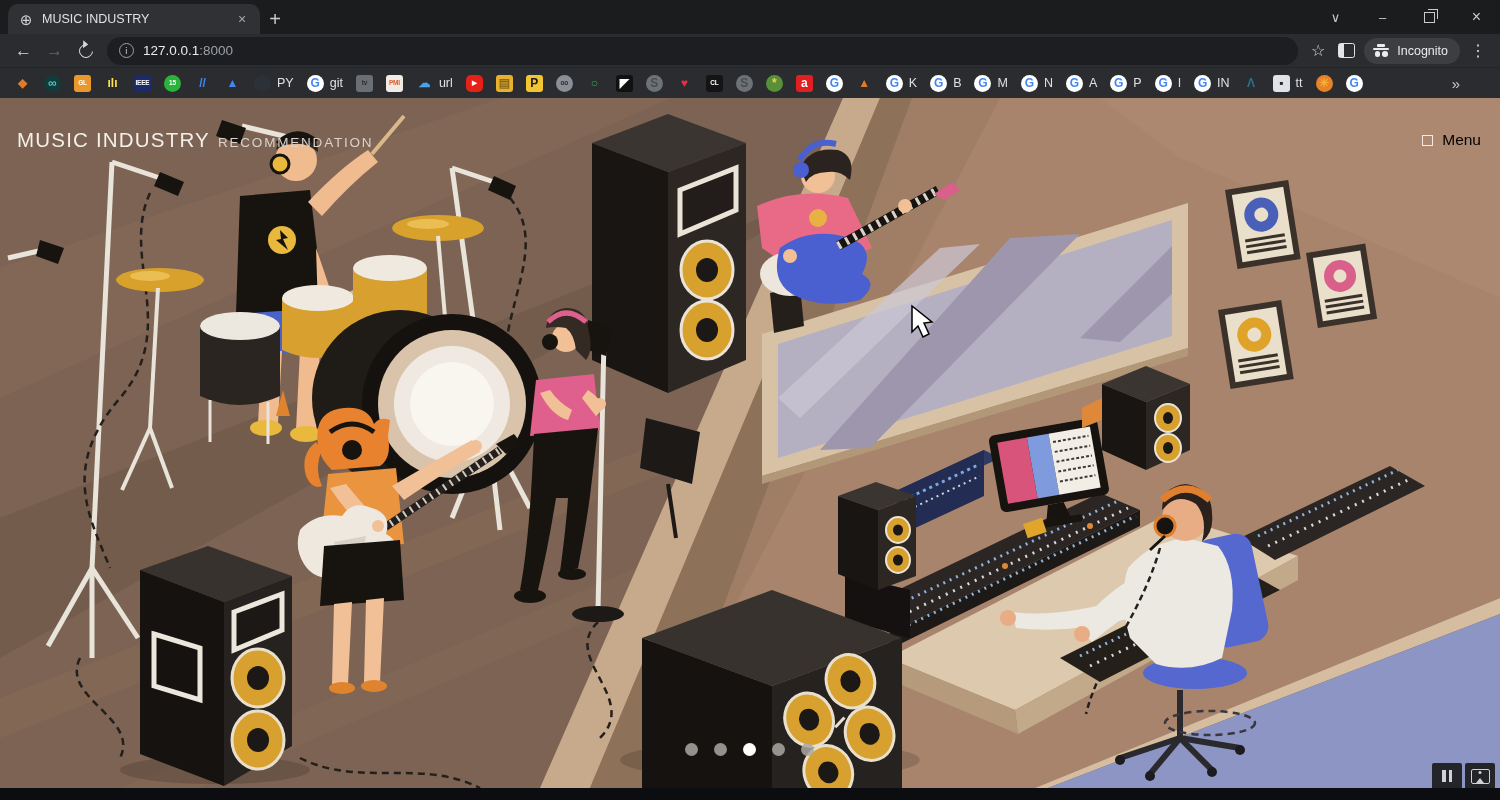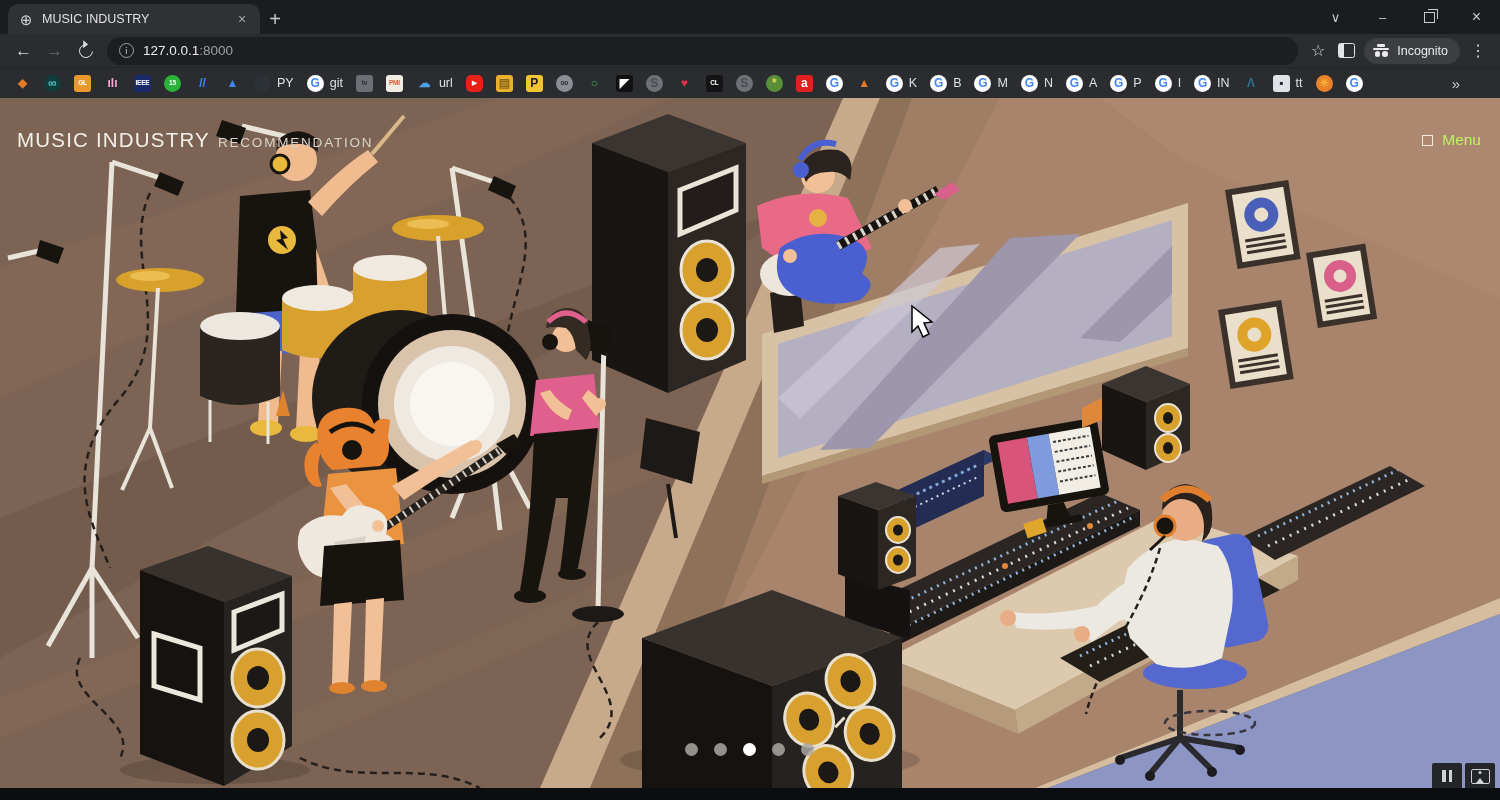--- a/index.html
+++ b/index.html
@@ -57,21 +57,21 @@
   .bm-label{font-size:12.5px;color:#dfe1e4;}
   .bm-overflow{margin-left:auto;color:#c8cacd;font-size:15px;padding-right:26px;}
   
   .hero{position:relative;height:690px;background:#7c6353;overflow:hidden;flex:none;}
   .hero svg{position:absolute;inset:0;display:block;}
   .hero-header{position:absolute;top:30px;left:0;right:0;display:flex;justify-content:space-between;
     align-items:center;padding:0 17px;}
   .site-title-wrap{display:flex;align-items:baseline;}
   .site-title{font-size:20.5px;color:#f3efe9;letter-spacing:1.2px;font-weight:500;}
   .site-sub{font-size:13.5px;color:#d9d3c9;letter-spacing:1.8px;font-weight:500;margin-left:8px;}
-  .menu{display:flex;align-items:center;gap:9px;color:#bef264;font-size:15.5px;padding-right:2px;}
+  .menu{display:flex;align-items:center;gap:9px;color:#000000;font-size:15.5px;padding-right:2px;}
   .menu-icon{width:9px;height:9px;border:1.6px solid #f0ece5;}
   .dots{position:absolute;left:685px;top:645px;display:flex;gap:16px;}
   .dot{width:13px;height:13px;border-radius:50%;background:rgba(170,167,162,0.85);}
   .dot.active{background:#ffffff;}
   .controls{position:absolute;right:5px;top:665px;display:flex;gap:3px;}
   .ctrl-btn{width:30px;height:26px;background:#232529;display:grid;place-items:center;border-radius:2px;}
   .pause{display:flex;gap:3px;}
   .pause i{width:3.5px;height:12px;background:#cfd2d6;display:block;}
   .frame{width:17px;height:13px;border:1.5px solid #cfd2d6;border-radius:2px;position:relative;overflow:hidden;}
   .frame b{position:absolute;left:50%;transform:translateX(-50%);bottom:0;width:0;height:0;
@@ -133,21 +133,21 @@
         <span class="bm-item">
           <span class="fav none" style="color: rgb(224, 123, 42);">◆</span>
         </span>
         <span class="bm-item">
           <span class="fav circle" style="background: rgb(18, 60, 60); color: rgb(79, 195, 195);">∞</span>
         </span>
         <span class="bm-item">
           <span class="fav square small" style="background: rgb(232, 152, 44); color: rgb(255, 255, 255);">GL</span>
         </span>
         <span class="bm-item">
-          <span class="fav none" style="color: #f9a8d4;">ılı</span>
+          <span class="fav none" style="color: #fde047;">ılı</span>
         </span>
         <span class="bm-item">
           <span class="fav square small" style="background: rgb(27, 42, 107); color: rgb(255, 255, 255);">IEEE</span>
         </span>
         <span class="bm-item">
           <span class="fav circle small" style="background: rgb(42, 178, 58); color: rgb(255, 255, 255);">15</span>
         </span>
         <span class="bm-item">
           <span class="fav none" style="color: rgb(66, 133, 244);">//</span>
         </span>

